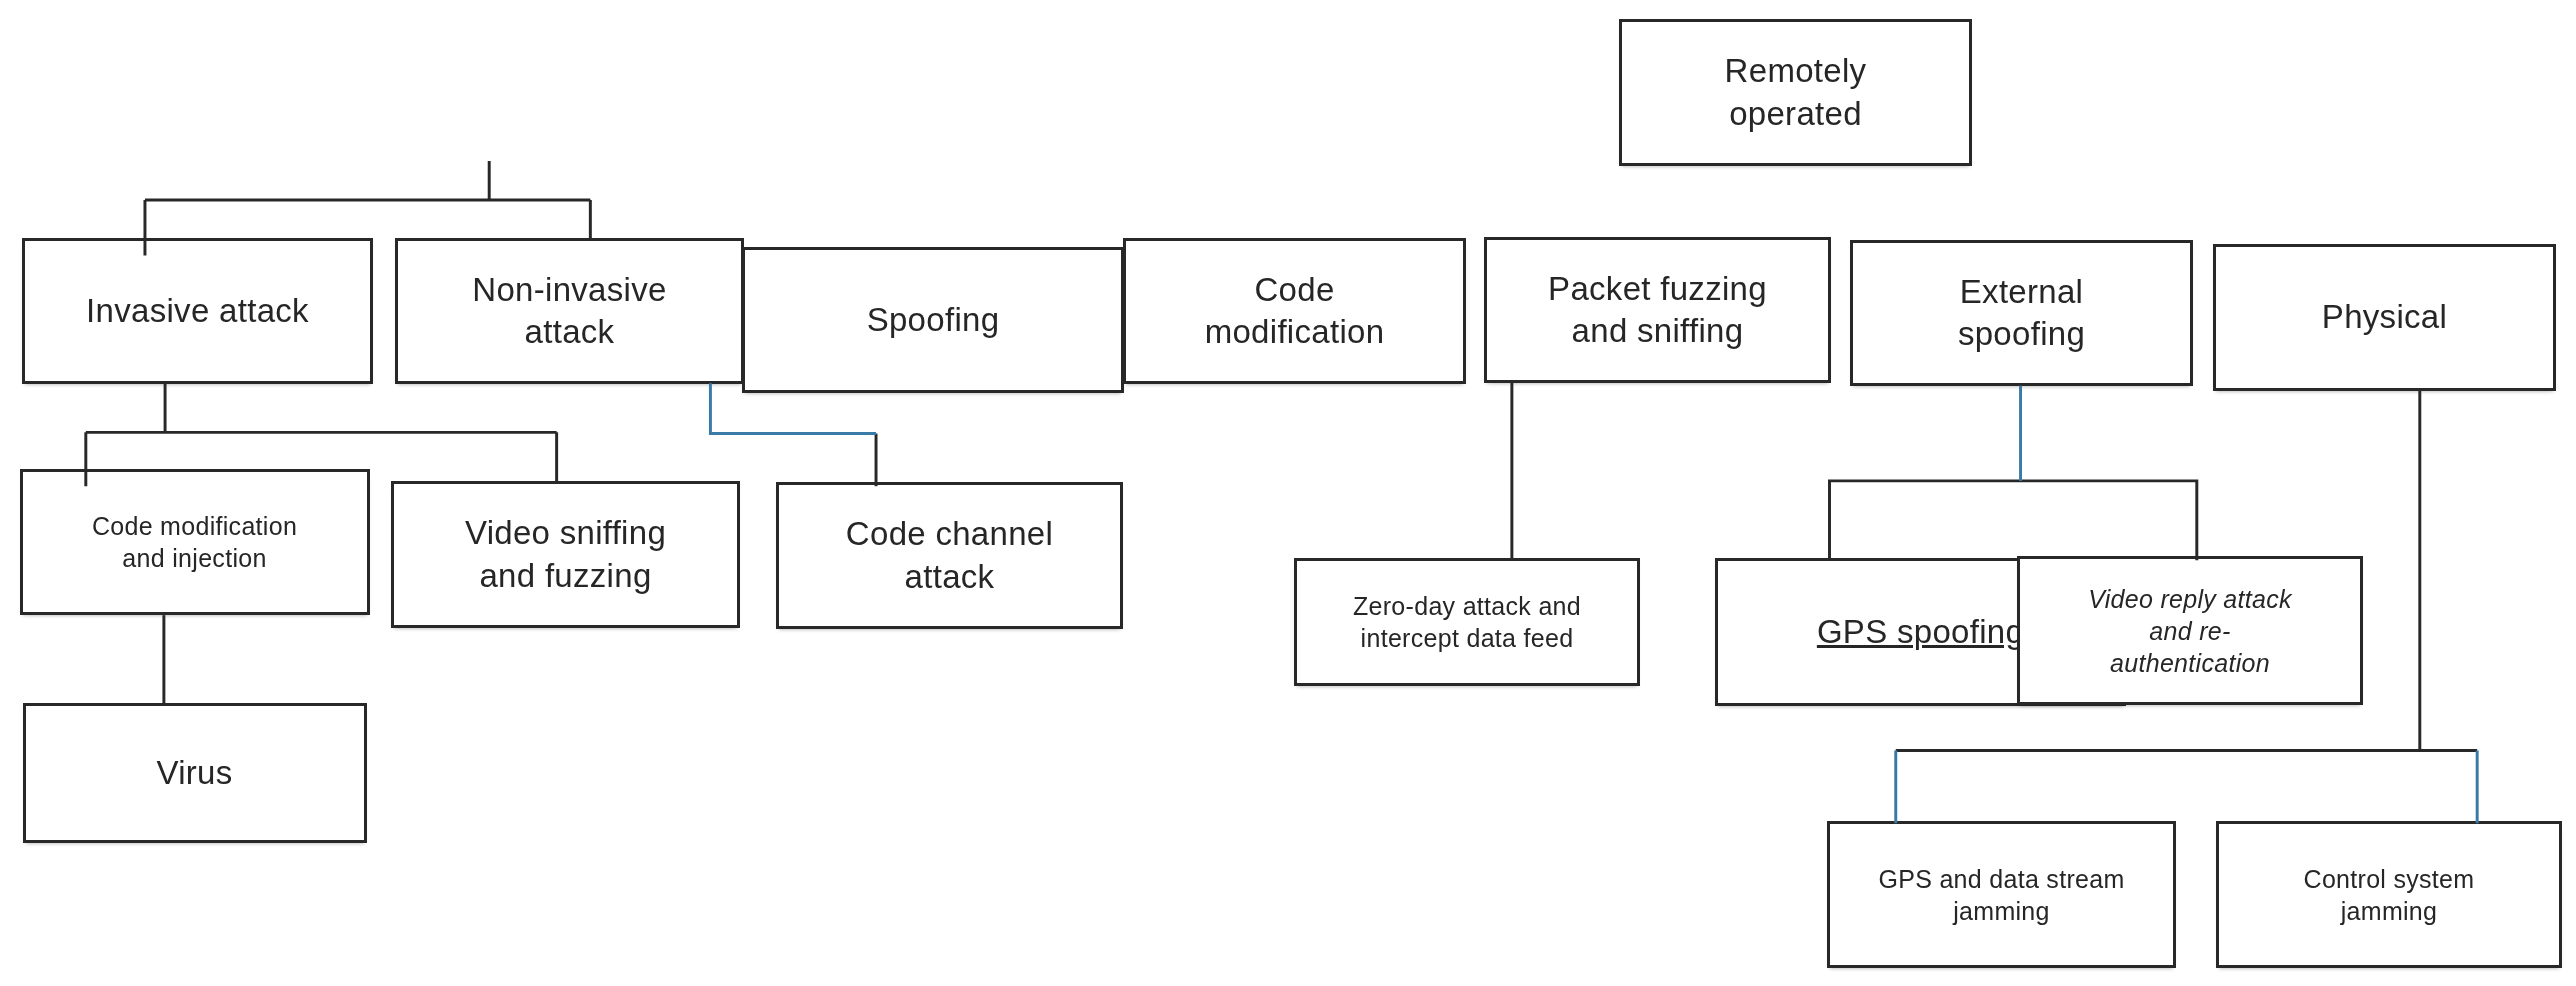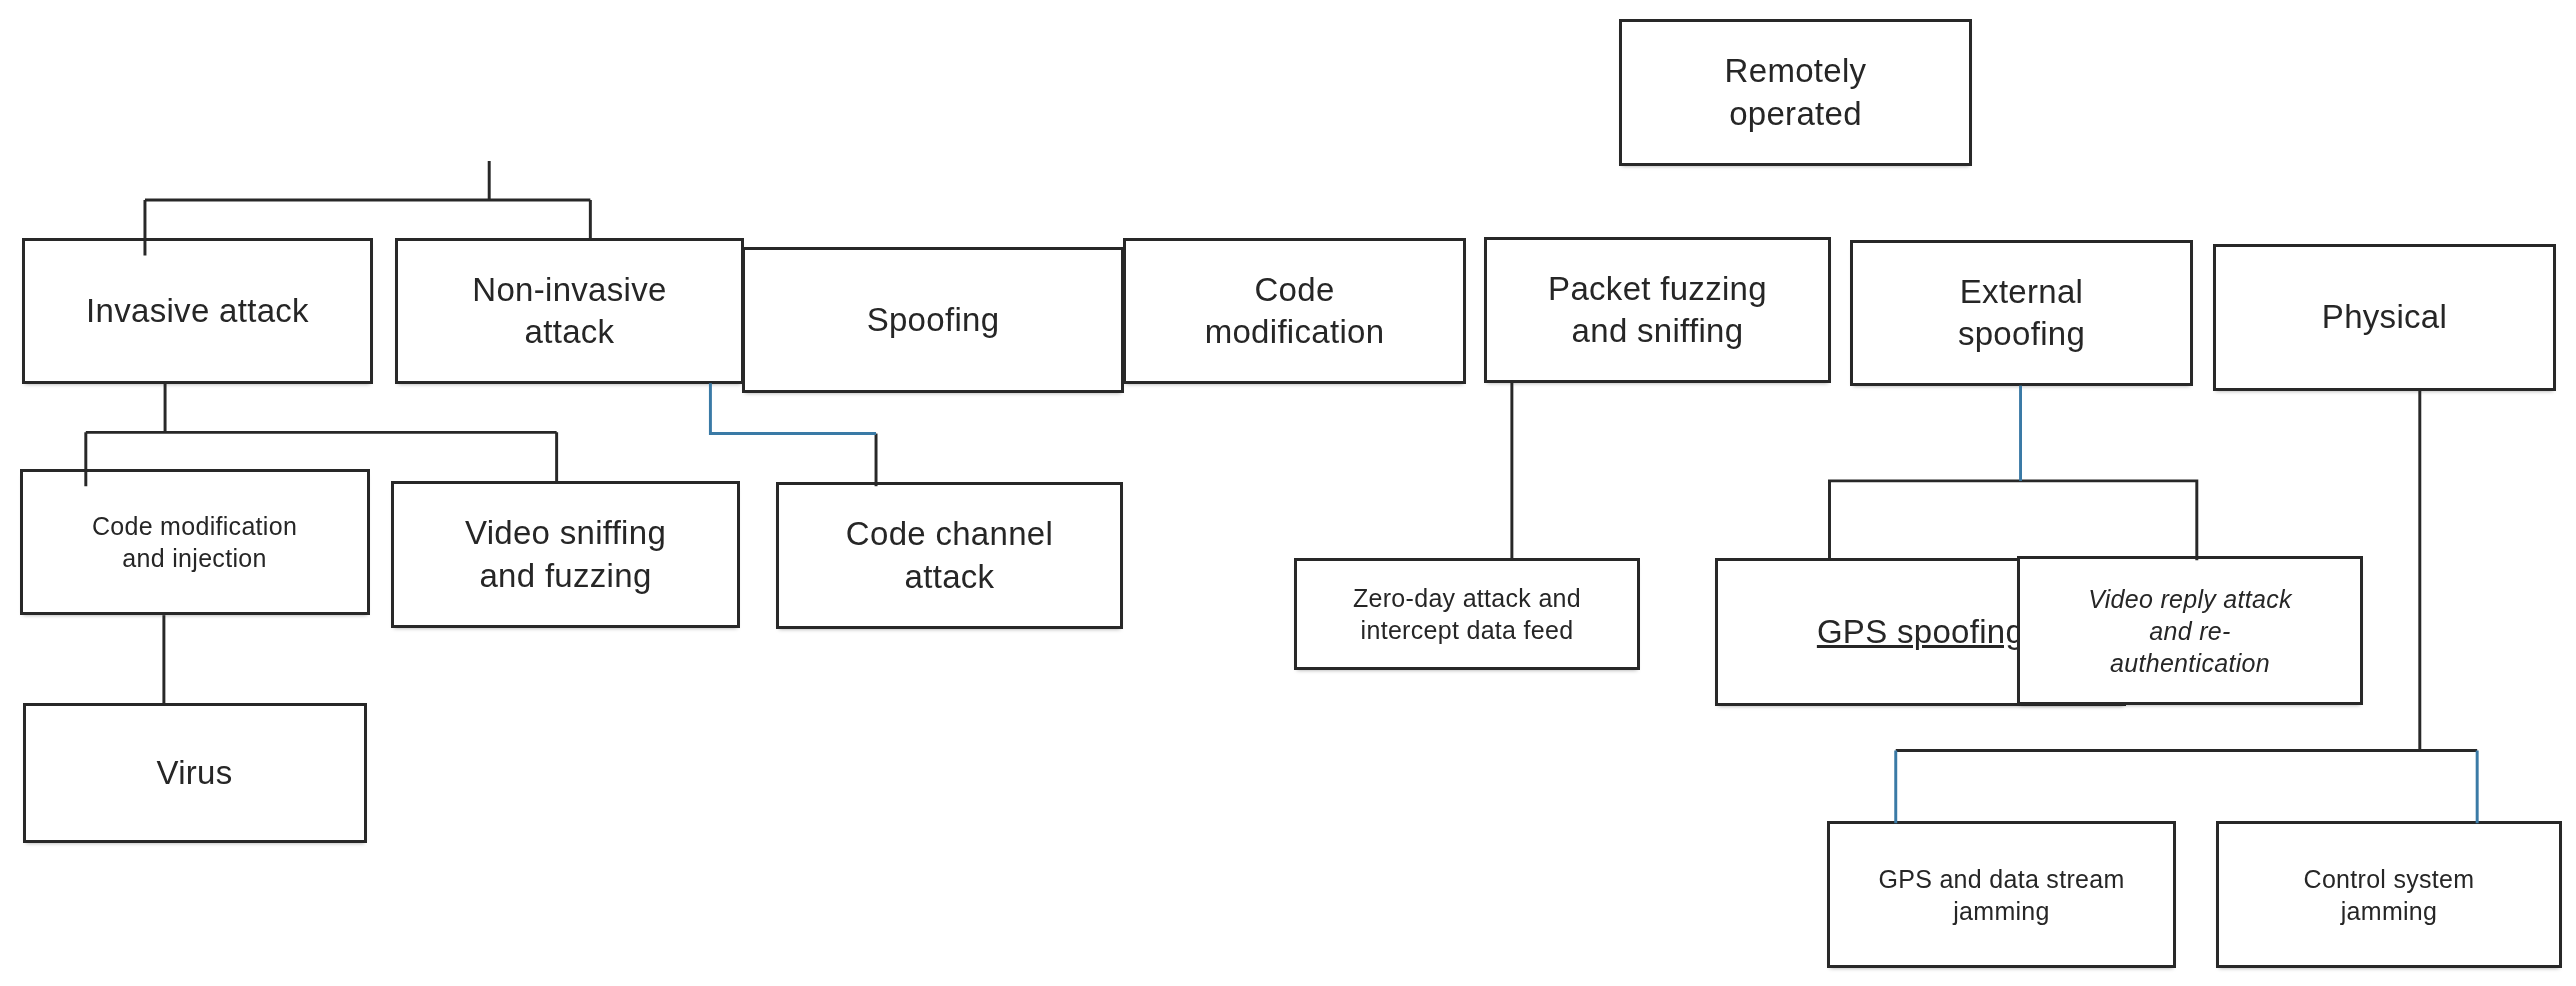--- a/index.html
+++ b/index.html
@@ -50,21 +50,21 @@
   .n-invasive-attack          { left: 22px;   top: 238px;  width: 351px; height: 146px; }
   .n-non-invasive-attack      { left: 395px;  top: 238px;  width: 349px; height: 146px; }
   .n-spoofing                 { left: 742px; top: 238px;  width: 382px; height: 146px; margin-top: 9px; }
   .n-code-modification        { left: 1123px; top: 238px;  width: 343px; height: 146px; }
   .n-packet-fuzzing-sniffing  { left: 1484px; top: 237px;  width: 347px; height: 146px; }
   .n-external-spoofing        { left: 1850px; top: 240px;  width: 343px; height: 146px; }
   .n-jamming                  { left: 2213px; top: 244px;  width: 343px; height: 147px; }
   .n-code-modification-injection { left: 19.5px;   top: 469px;  width: 350px; height: 146px; }
   .n-packet-sniffing-fuzzing  { left: 391px;  top: 481px;  width: 349px; height: 147px; }
   .n-code-channel-attack      { left: 776px; top: 482px;  width: 347px; height: 147px; }
-  .n-zero-day                 { left: 1294px; top: 558px;  width: 346px; height: 112px; }
+  .n-zero-day                 { left: 1294px; top: 558px;  width: 346px; height: 128px; }
   .n-gps-spoofing             { left: 1715px; top: 558px;  width: 411px; height: 148px; text-decoration: underline; }
   .n-video-reply              { left: 2017px; top: 556px;  width: 346px; height: 149px; }
   .n-virus                    { left: 22.5px;   top: 703px; width: 344px; height: 140px; }
   .n-gps-data-stream-jamming  { left: 1827px; top: 821px; width: 349px; height: 147px; }
   .n-control-system-jamming   { left: 2196px; top: 821px; width: 346px; height: 147px; margin-left: 20px; }
 
   
   .n-remotely-operated .label        { max-width: 183px; }
   .n-non-invasive-attack .label      { max-width: 237px; }
   .n-code-modification .label        { max-width: 219px; }

